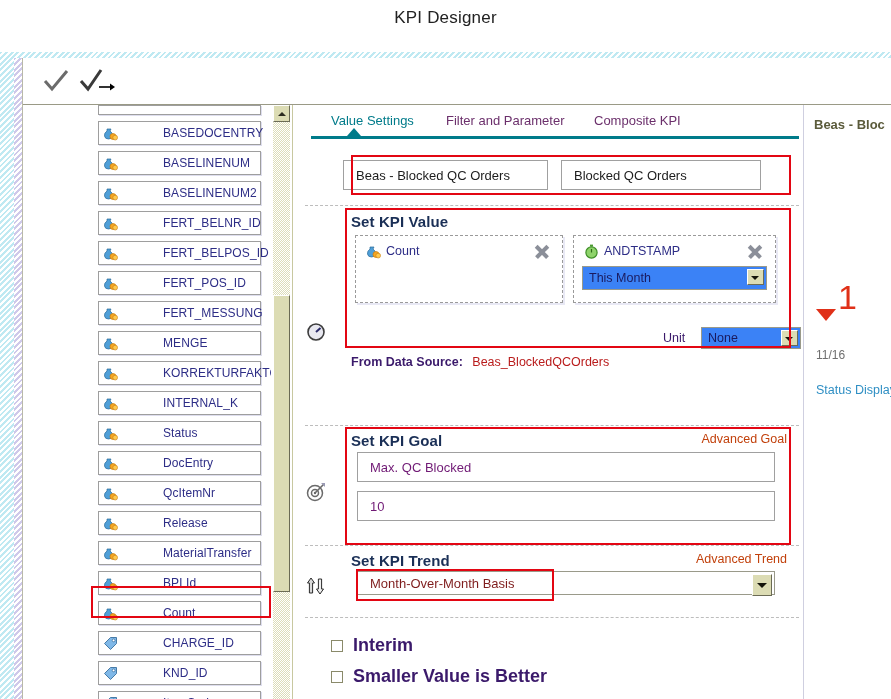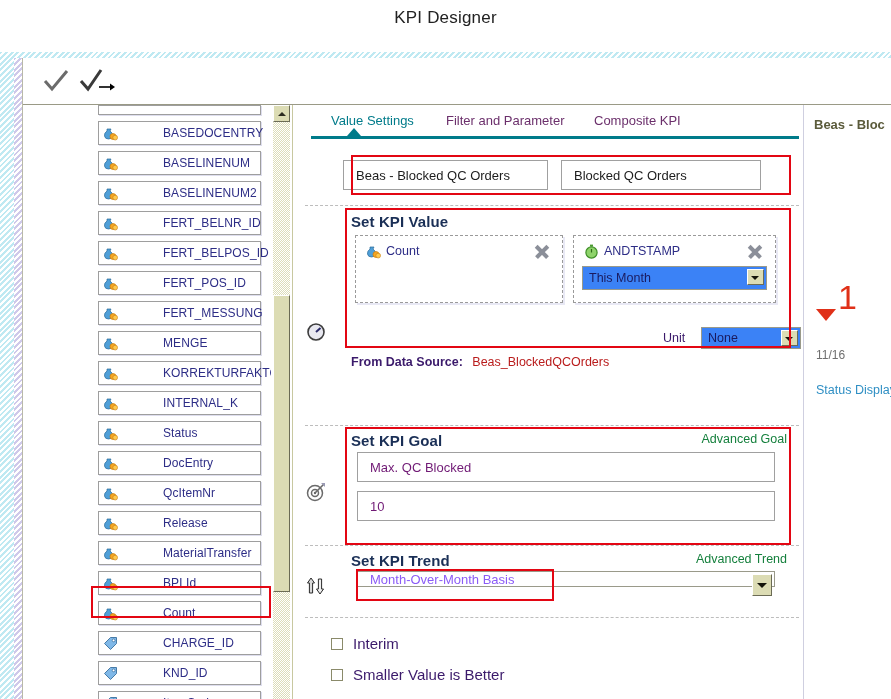--- a/index.html
+++ b/index.html
@@ -456,21 +456,21 @@
     left: 58px;
     top: 327px;
     width: 440px;
     height: 108px;
   }
   .adv-link {
     position: absolute;
     right: 4px;
     top: 0;
     font-size: 12.5px;
-    color: #15803d;
+    color: #c2410c;
     cursor: pointer;
   }
   .goal-input {
     position: absolute;
     box-sizing: border-box;
     left: 6px;
     width: 418px;
     height: 30px;
     border: 1px solid #a0a0a0;
     background: #ffffff;
@@ -490,26 +490,26 @@
     left: 58px;
     top: 447px;
     width: 440px;
     height: 52px;
   }
   .trend-combo {
     position: absolute;
     left: 6px;
     top: 19px;
     width: 418px;
-    height: 16px;
+    height: 24px;
     box-sizing: border-box;
     border: 1px solid #9a9a8a;
     background: #ffffff;
     font-size: 13px;
-    color: #8b5cf6;
+    color: #7f1d1d;
     display: flex;
     align-items: center;
     padding-left: 12px;
     cursor: pointer;
   }
   .trend-combo .arrow-btn {
     position: absolute;
     right: 2px;
     top: 2px;
     width: 20px;
@@ -539,23 +539,24 @@
     cursor: pointer;
   }
   .cb-row .cb {
     width: 12px;
     height: 12px;
     border: 1px solid #8a8a6a;
     background: #ffffff;
     box-sizing: border-box;
   }
   .cb-row .cb-label {
-    font-size: 15px;
+    font-size: 18px;
     color: #3b1a6b;
     padding-left: 10px;
+    font-weight: bold;
   }
   .cb-1 { top: 530px; }
   .cb-2 { top: 561px; }
 
   
   .gutter-icon {
     position: absolute;
     left: 12px;
     width: 22px;
     height: 22px;

